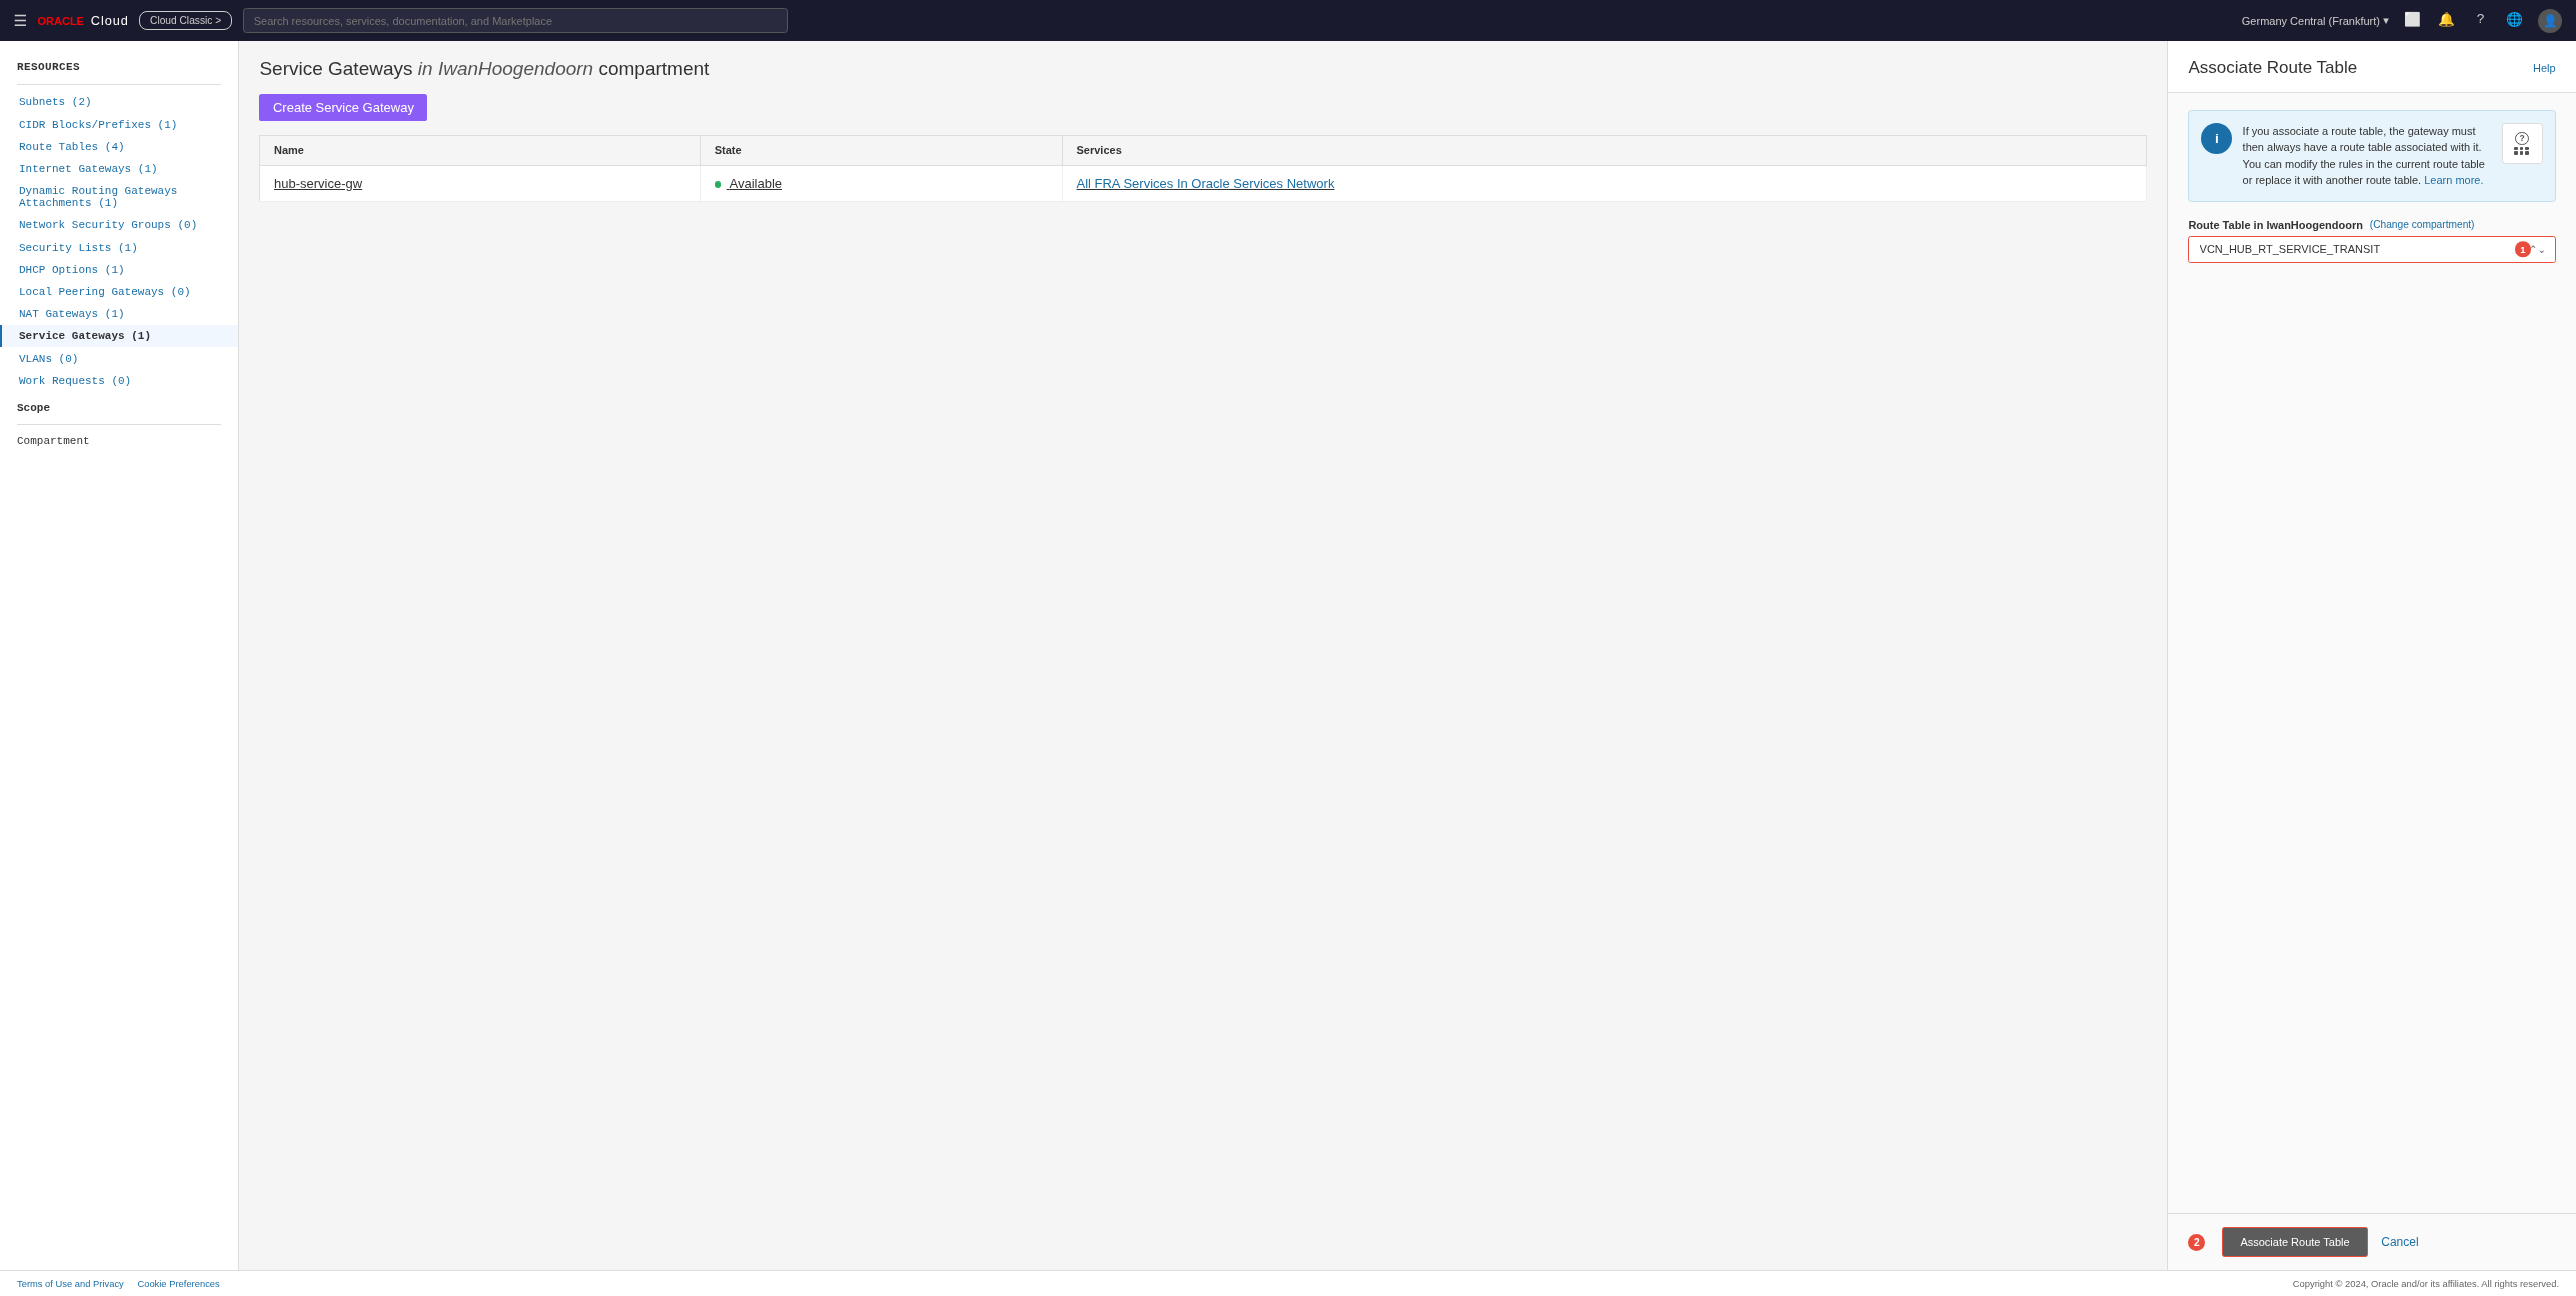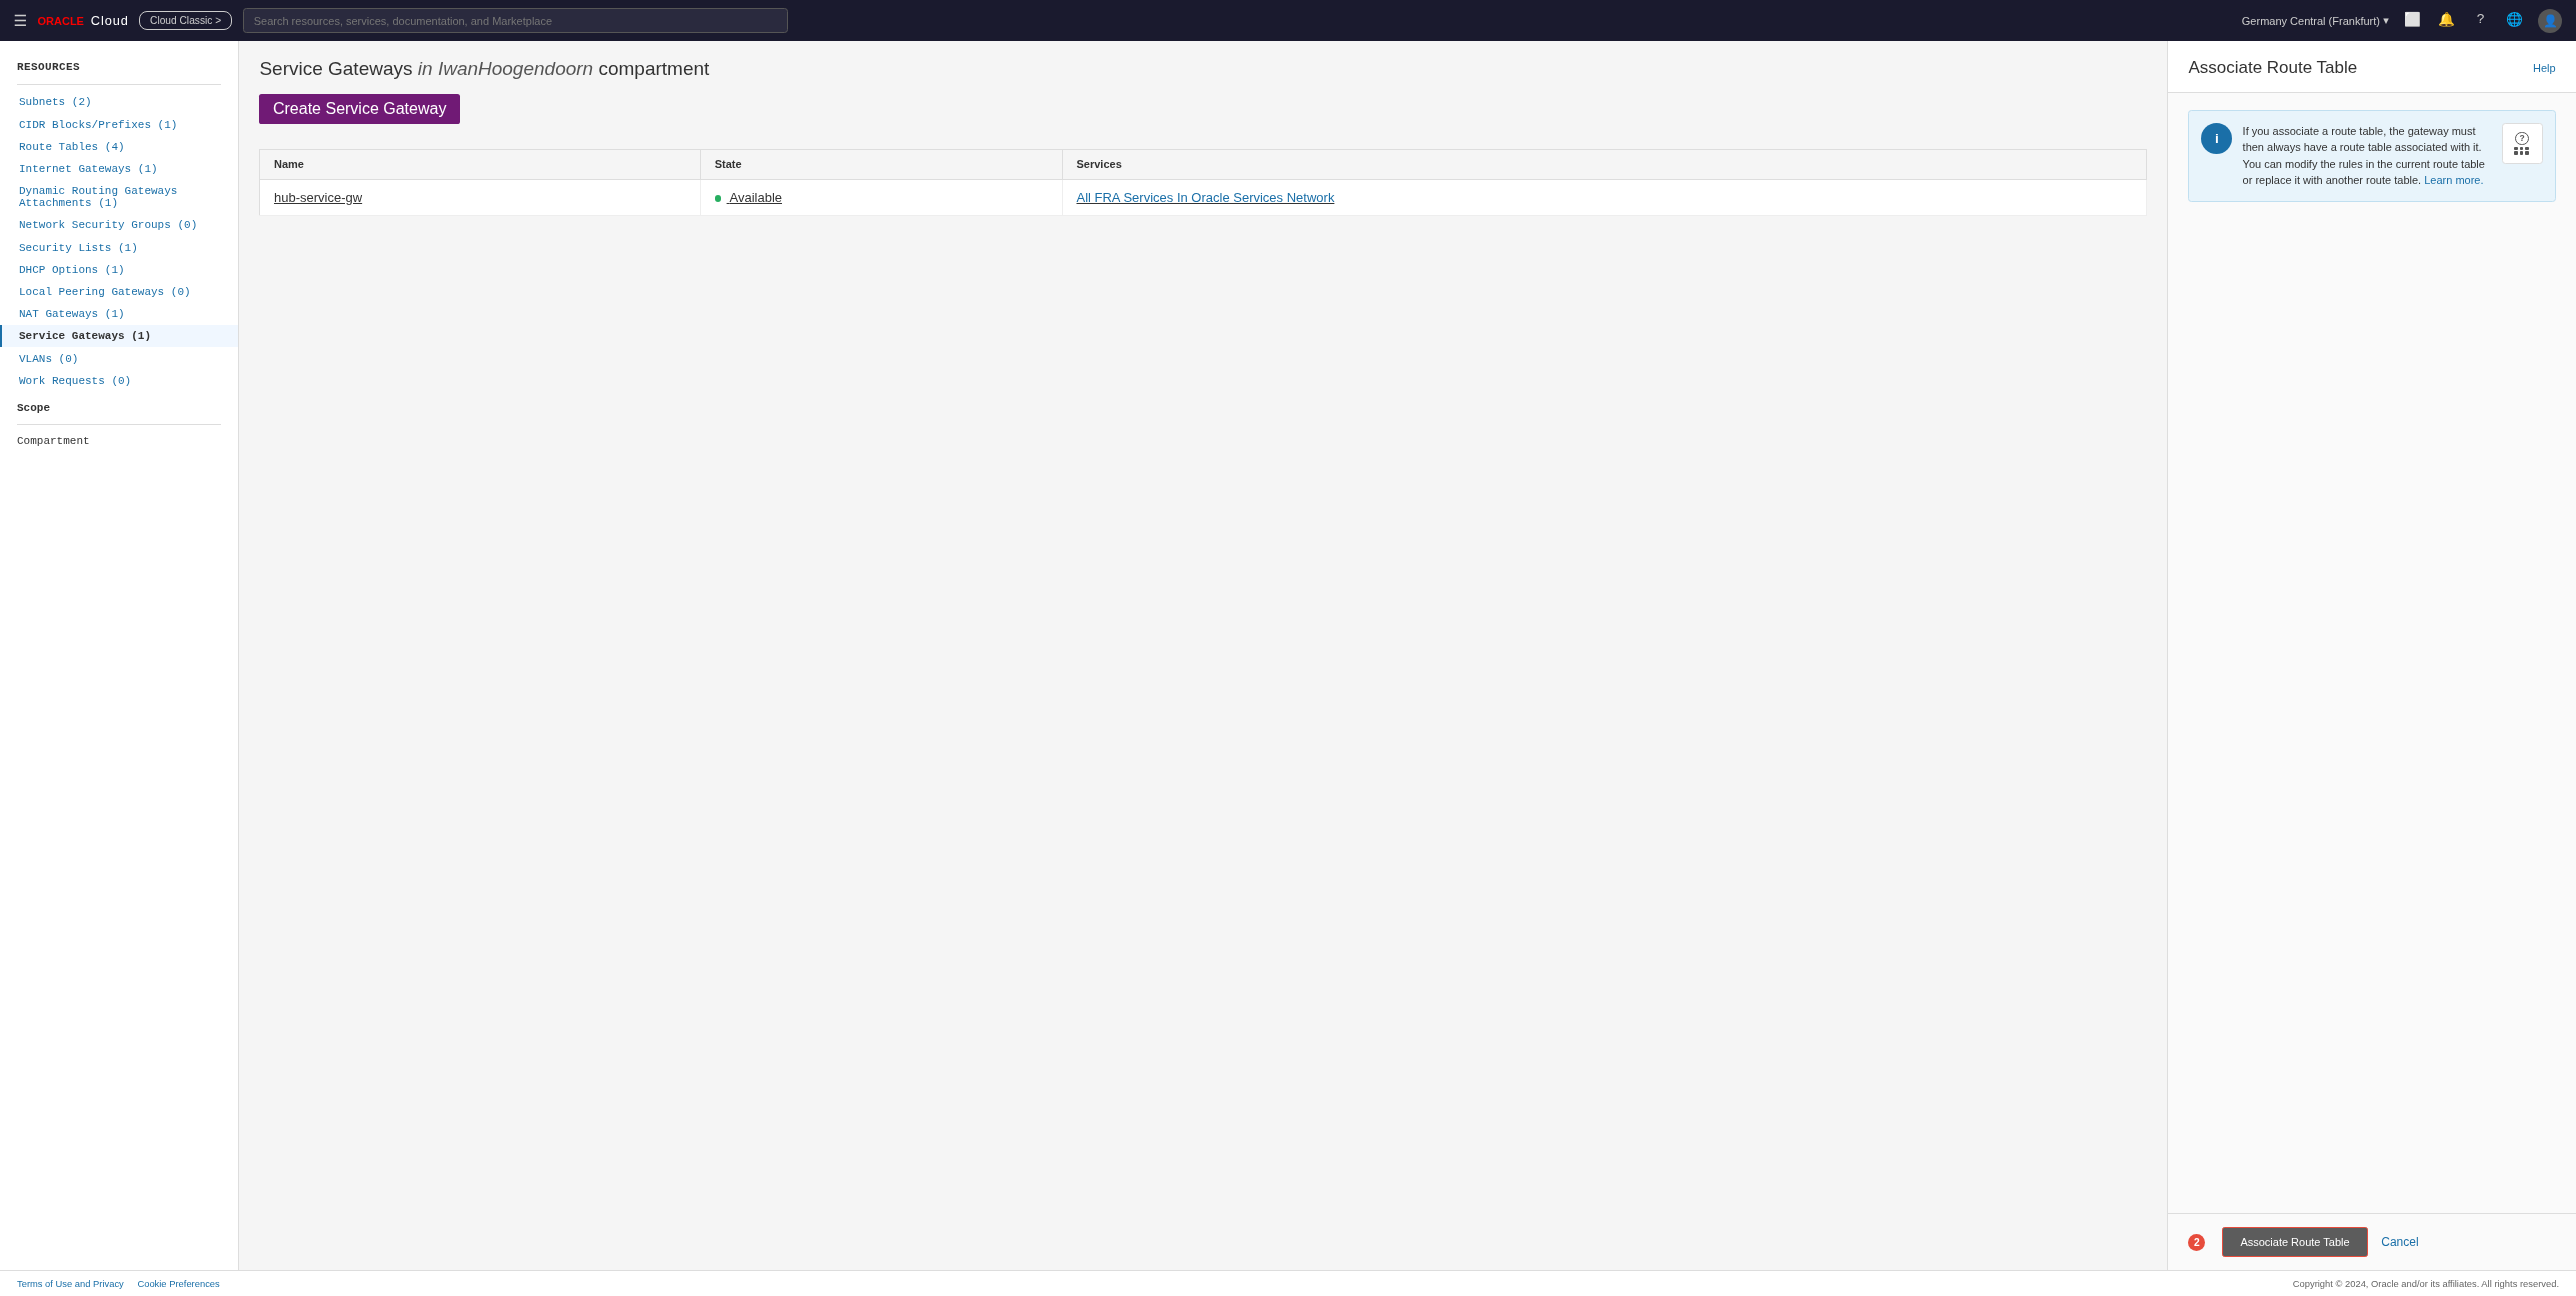--- a/index.html
+++ b/index.html
@@ -118,28 +118,28 @@
     }
     .page-title {
       font-size: 19px;
       font-weight: 300;
       color: #333;
       margin-bottom: 13.6px;
     }
     .page-title em { font-style: italic; color: #555; }
 
     .create-btn {
-      background: #701a75;
+      background: #8b5cf6;
       color: #fff;
       border: none;
       padding: 6px 13.6px;
-      font-size: 16px;
+      font-size: 13px;
       border-radius: 2.6px;
       cursor: pointer;
-      margin-bottom: 25px;
+      margin-bottom: 14px;
     }
 
     
     .data-table {
       width: 100%;
       border-collapse: collapse;
       background: #fff;
       border: 0.9px solid #ddd;
     }
     .data-table th {
@@ -481,20 +481,33 @@
             <div class="help-icon-dot"></div>
             <div class="help-icon-dot"></div>
             <div class="help-icon-dot"></div>
             <div class="help-icon-dot"></div>
             <div class="help-icon-dot"></div>
             <div class="help-icon-dot"></div>
           </div>
         </div>
       </div>
 
+      <div>
+        <div class="form-label">
+          <span>Route Table in IwanHoogendoorn</span>
+          <a class="form-label-link">(Change compartment)</a>
+        </div>
+        <div class="form-select-wrapper">
+          <select class="form-select">
+            <option>VCN_HUB_RT_SERVICE_TRANSIT</option>
+          </select>
+          <span class="form-select-arrow">⌃⌄</span>
+          <span class="badge-red" style="position:absolute; right: 24px; top: 50%; transform: translateY(-50%);">1</span>
+        </div>
+      </div>
     </div>
 
     <div class="right-panel-footer">
       <span class="badge-red-btn">2</span>
       <button class="btn-primary">Associate Route Table</button>
       <a class="btn-link">Cancel</a>
     </div>
   </div>
 
 </div>

